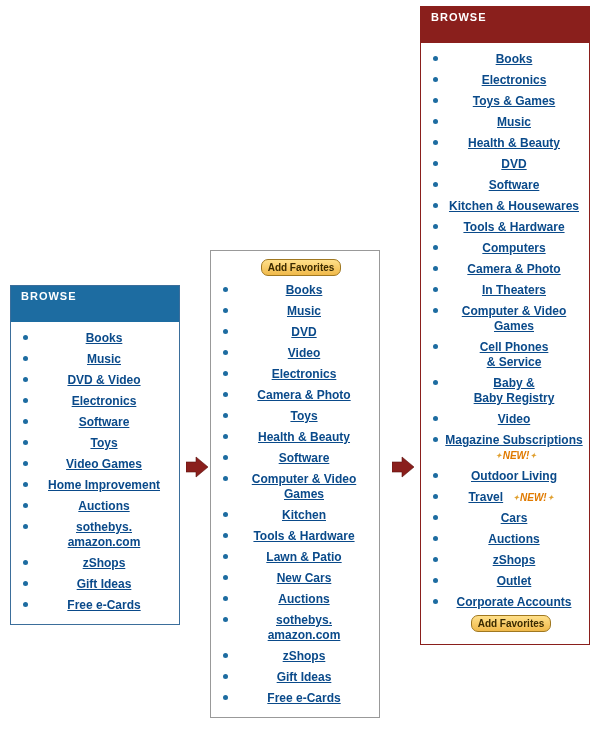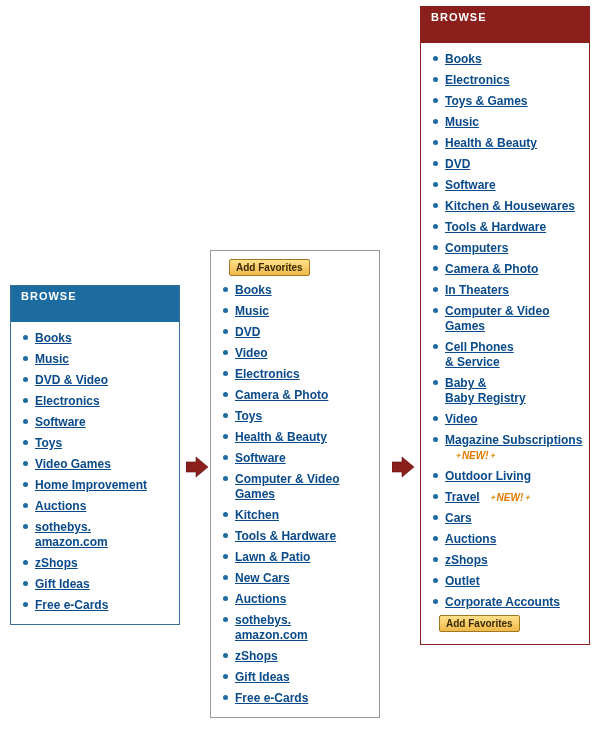--- a/index.html
+++ b/index.html
@@ -25,20 +25,21 @@
     font-size: 11px;
     letter-spacing: 1px;
     color: #fff;
     padding: 4px 8px 20px 10px;
     text-transform: uppercase;
   }
   .hdr-blue { background: #1d6ca1; }
   .hdr-red  { background: #8a1f1c; }
   .panel-body {
     padding: 6px 6px 8px 6px;
+    text-align: center;
   }
   ul.nav {
     list-style: none;
     margin: 0;
     padding: 0 0 0 4px;
   }
   ul.nav li {
     position: relative;
     padding: 3px 0 3px 14px;
     line-height: 1.25;
@@ -59,21 +60,21 @@
     font-weight: bold;
     cursor: pointer;
   }
   .btn-addfav {
     display: inline-block;
     font-size: 10px;
     font-weight: bold;
     color: #3a2a00;
     background: linear-gradient(#ffe08a, #f0b94a);
     border: 1px solid #a07820;
-    border-radius: 2px;
+    border-radius: 7px;
     padding: 2px 6px;
     cursor: pointer;
     margin: 2px 0 4px 12px;
   }
   .arrow {
     position: absolute;
     width: 22px;
     height: 22px;
   }
   .arrow svg { display: block; }

